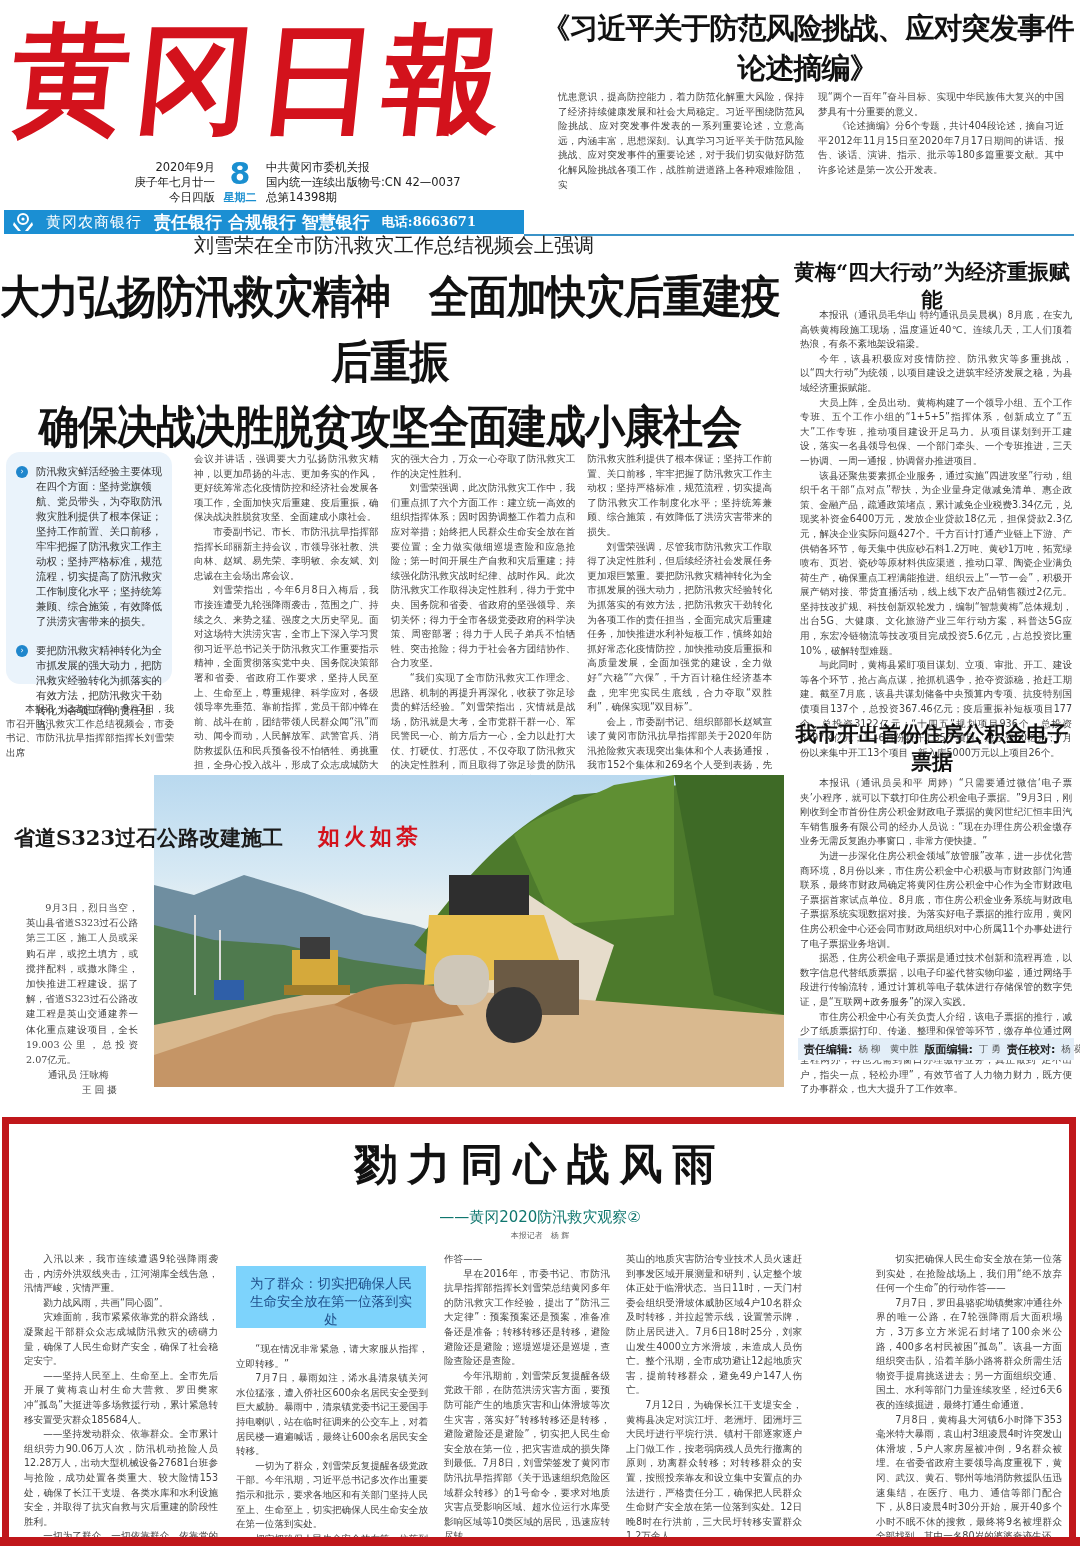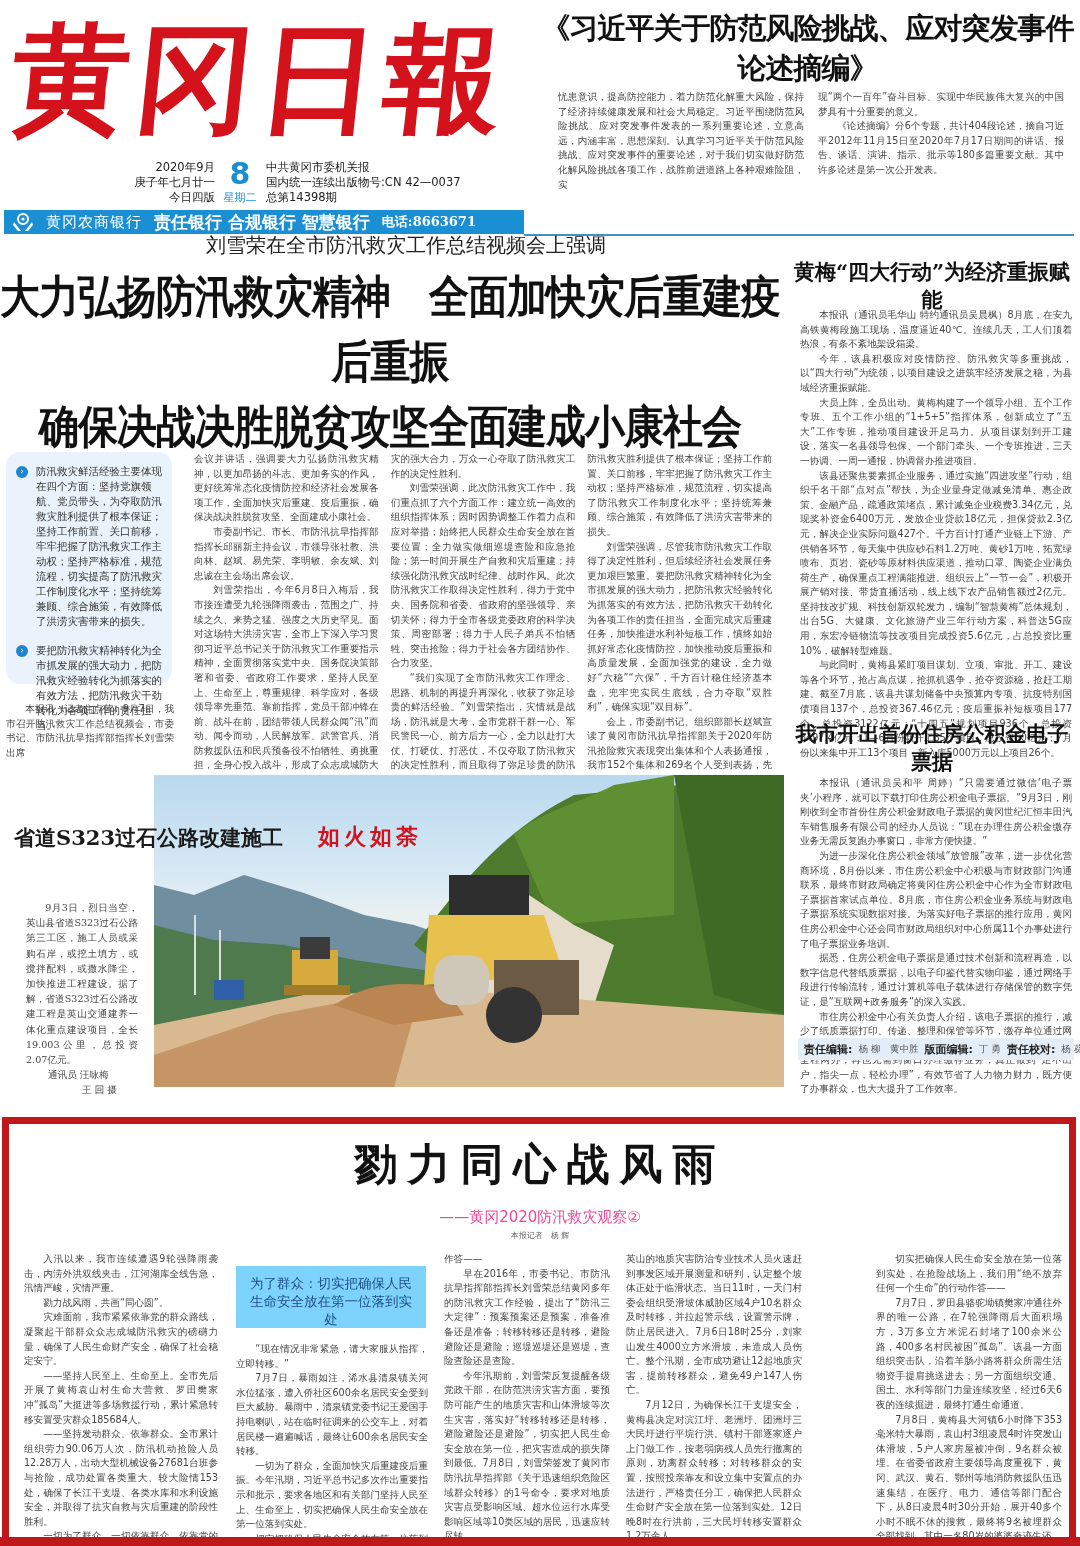--- a/index.html
+++ b/index.html
@@ -5,39 +5,39 @@
   * { box-sizing: border-box; margin: 0; padding: 0; }
   html, body { width: 1080px; height: 1546px; background: #fff; overflow: hidden; }
   body { font-family: "DejaVu Sans", "Liberation Sans", sans-serif; color: #333; position: relative; }
   .abs { position: absolute; }
 
   
   .masthead-title { left: 12px; top: 4px; width: 480px; height: 150px; color: #d3121c; font-family: "DejaVu Serif", serif; font-weight: bold; font-size: 118px; line-height: 150px; letter-spacing: 6px; transform: skewX(-6deg); white-space: nowrap; }
   .issue-left { left: 120px; top: 160px; width: 95px; text-align: right; font-size: 11.5px; line-height: 15px; color: #222; }
   .issue-day { left: 222px; top: 158px; width: 36px; text-align: center; }
   .issue-day .num { font-size: 30px; font-weight: bold; color: #1a8fd0; line-height: 32px; }
-  .issue-day .wk { font-size: 11px; color: #1a8fd0; font-weight: normal; }
+  .issue-day .wk { font-size: 11px; color: #1a8fd0; font-weight: bold; }
   .issue-right { left: 266px; top: 160px; width: 250px; font-size: 11.5px; line-height: 15px; color: #222; }
 
   .bank-bar { left: 4px; top: 210px; width: 520px; height: 24px; background: #1b8fd3; color: #fff; display: flex; align-items: center; padding-left: 8px; gap: 12px; white-space: nowrap; }
   .bank-logo { width: 22px; height: 20px; position: relative; }
   .bank-name { font-family: "DejaVu Serif", serif; font-size: 15px; letter-spacing: 1px; }
   .bank-slogan { font-family: "DejaVu Serif", serif; font-size: 17px; font-weight: bold; letter-spacing: 0px; }
   .bank-phone { font-family: "DejaVu Serif", serif; font-size: 13px; font-weight: bold; }
   .rule-blue { height: 2px; background: #3b93c8; }
 
   
   .book-title { left: 540px; top: 8px; width: 535px; text-align: center; font-weight: bold; color: #111; font-size: 29px; line-height: 40px; letter-spacing: -1px; }
   .book-title .l2 { font-size: 32px; letter-spacing: 8px; }
   .cols { display: flex; gap: 14px; }
   .col p, .col .para { font-size: 9.6px; line-height: 14.6px; color: #444; text-indent: 2em; text-align: justify; }
   .col .np { text-indent: 0; }
 
   
-  .kicker { left: 16px; top: 232px; width: 780px; text-align: center; font-size: 20px; color: #222; }
+  .kicker { left: 4px; top: 232px; width: 780px; text-align: center; font-size: 20px; color: #222; }
   .headline { left: 0; top: 264px; width: 780px; text-align: center; font-weight: bold; color: #111; font-size: 40px; line-height: 58px; letter-spacing: -1px; transform: scaleY(1.12); transform-origin: top; }
   .callout { left: 6px; top: 452px; width: 166px; height: 232px; background: #eaf3fb; border-radius: 14px; padding: 12px 8px 8px 10px; }
   .callout-item { display: flex; gap: 8px; margin-bottom: 14px; }
   .callout-item .bullet { flex: 0 0 12px; height: 12px; border-radius: 50%; background: #1f86cc; color: #fff; font-size: 8px; line-height: 12px; text-align: center; margin-top: 2px; }
   .callout-item .txt { font-size: 10.5px; line-height: 15px; color: #333; }
 
   
   .side-title { font-family: "DejaVu Serif", serif; font-weight: bold; color: #111; text-align: center; }
   .credit-bar { left: 798px; top: 1038px; width: 276px; height: 22px; background: #e3eef8; display: flex; align-items: center; padding-left: 6px; gap: 6px; font-size: 11px; color: #222; white-space: nowrap; }
   .credit-bar .k { font-weight: bold; }
@@ -47,21 +47,21 @@
   .photo { left: 154px; top: 775px; width: 630px; height: 312px; overflow: hidden; background: linear-gradient(180deg, #b9d9ef 0%, #d7e9f4 32%, #e8f0f2 44%); }
   .photo-caption-title { left: 14px; top: 824px; font-family: "DejaVu Serif", serif; font-weight: bold; font-size: 21px; color: #1a1a1a; white-space: nowrap; }
   .photo-caption-accent { left: 318px; top: 822px; font-family: "DejaVu Serif", serif; font-size: 22px; color: #d3121c; font-weight: bold; letter-spacing: 4px; white-space: nowrap; }
   .photo-text { left: 26px; top: 900px; width: 112px; }
   .photo-text p { font-family: "DejaVu Serif", serif; font-size: 9.6px; line-height: 15.2px; color: #444; text-indent: 2em; text-align: justify; }
   .photo-text .by { text-indent: 0; padding-left: 22px; }
 
   
   .feature-box { left: 2px; top: 1117px; width: 1074px; height: 429px; border: 7px solid #c0171b; border-bottom: none; }
   .feature-title { left: 0; top: 1136px; width: 1080px; text-align: center; font-weight: bold; font-size: 43px; letter-spacing: 10px; color: #111; }
-  .feature-sub { left: 0; top: 1208px; width: 1080px; text-align: center; font-size: 15px; color: #ec4899; }
+  .feature-sub { left: 0; top: 1208px; width: 1080px; text-align: center; font-size: 15px; color: #0f766e; }
   .feature-by { left: 0; top: 1230px; width: 1080px; text-align: center; font-size: 8px; color: #666; font-family: "DejaVu Serif", serif; }
   .subhead-box { left: 236px; top: 1266px; width: 190px; height: 62px; background: #7dd3fc; padding: 8px 10px; }
   .subhead-box div { font-size: 13.5px; line-height: 18px; color: #1f4f8a; text-align: center; }
   .bottom-bar { left: 0; top: 1537px; width: 1080px; height: 9px; background: #c0171b; }
 </style>
 </head>
 <body>
 
 <div class="abs masthead-title">黄冈日報</div>
 
@@ -224,21 +224,21 @@
   <p>——坚持发动群众、依靠群众。全市累计组织劳力90.06万人次，防汛机动抢险人员12.28万人，出动大型机械设备27681台班参与抢险，成功处置各类重大、较大险情153处，确保了长江干支堤、各类水库和水利设施安全，并取得了抗灾自救与灾后重建的阶段性胜利。</p>
   <p>一切为了群众，一切依靠群众。依靠党的群众路线这个“传家宝”，我市在取得疫情防控重大成果后，又夺取了防汛救灾工作的重大胜利。</p>
 </div>
 
 <div class="abs subhead-box">
   <div>为了群众：切实把确保人民生命安全放在第一位落到实处</div>
 </div>
 <div class="abs col" style="left:236px;top:1342px;width:192px;">
   <p>“现在情况非常紧急，请大家服从指挥，立即转移。”</p>
   <p>7月7日，暴雨如注，浠水县清泉镇关河水位猛涨，遭入侨社区600余名居民安全受到巨大威胁。暴雨中，清泉镇党委书记王爱国手持电喇叭，站在临时征调来的公交车上，对着居民楼一遍遍喊话，最终让600余名居民安全转移。</p>
-  <p>一切为了群众，全面加快灾后重建疫后重振。今年汛期，习近平总书记多次作出重要指示和批示，要求各地区和有关部门坚持人民至上、生命至上，切实把确保人民生命安全放在第一位落到实处。</p>
+  <p>一切为了群众，刘雪荣反复提醒各级党政干部。今年汛期，习近平总书记多次作出重要指示和批示，要求各地区和有关部门坚持人民至上、生命至上，切实把确保人民生命安全放在第一位落到实处。</p>
   <p>切实把确保人民生命安全放在第一位落到实处，在防汛工作中，我们用“转移转移还是转移，避险避险还是避险”的防汛部署</p>
 </div>
 
 <div class="abs col" style="left:444px;top:1252px;width:166px;">
   <p class="np">作答——</p>
   <p>早在2016年，市委书记、市防汛抗旱指挥部指挥长刘雪荣总结黄冈多年的防汛救灾工作经验，提出了“防汛三大定律”：预案预案还是预案，准备准备还是准备；转移转移还是转移，避险避险还是避险；巡堤巡堤还是巡堤，查险查险还是查险。</p>
   <p>今年汛期前，刘雪荣反复提醒各级党政干部，在防范洪涝灾害方面，要预防可能产生的地质灾害和山体滑坡等次生灾害，落实好“转移转移还是转移，避险避险还是避险”，切实把人民生命安全放在第一位，把灾害造成的损失降到最低。7月8日，刘雪荣签发了黄冈市防汛抗旱指挥部《关于迅速组织危险区域群众转移》的1号命令，要求对地质灾害点受影响区域、超水位运行水库受影响区域等10类区域的居民，迅速应转尽转。</p>
   <p>遵循这一定律，全市各级党委、政府把确保人民生命安全放在防汛救灾工作的第一位，争分夺秒做好转移避险工作。</p>
 
 </div>

